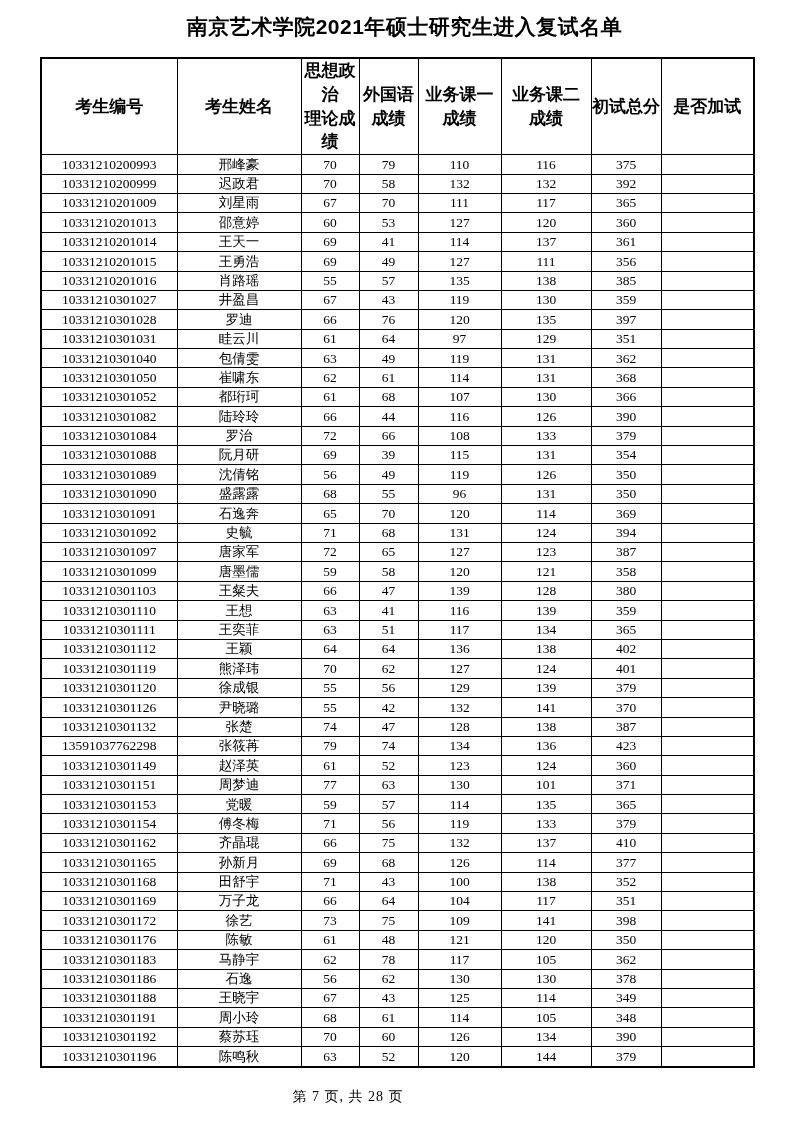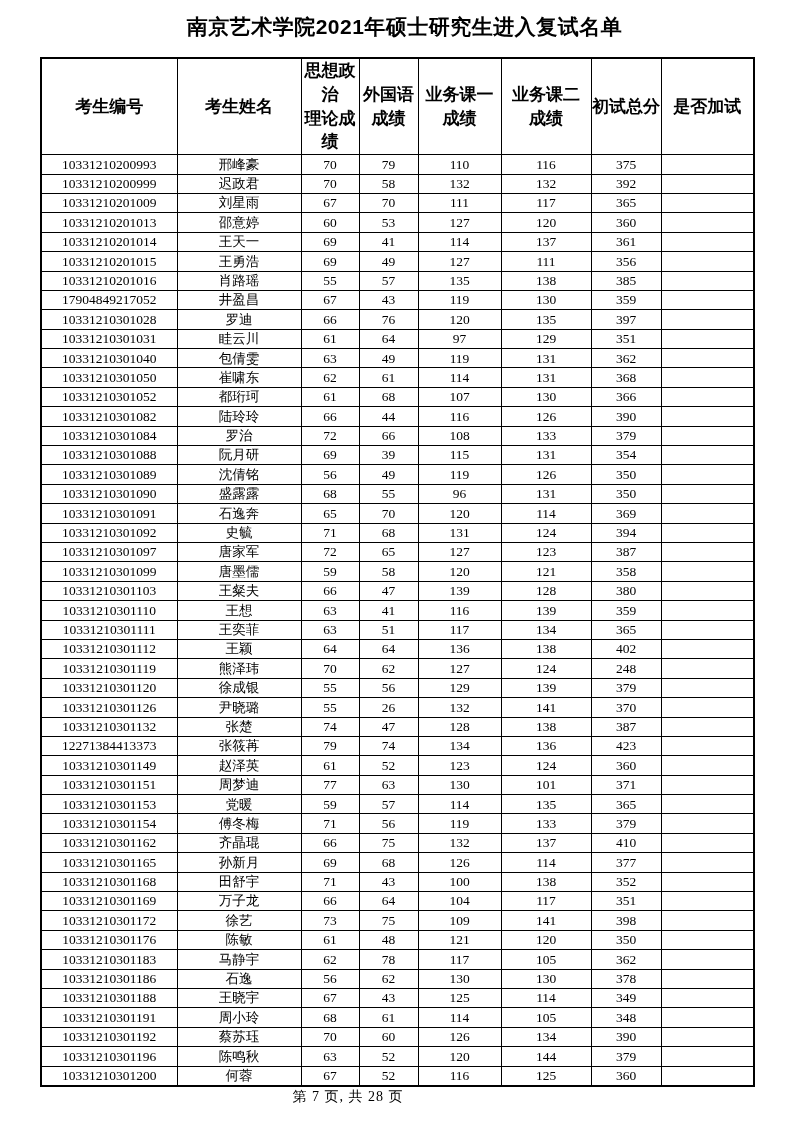--- a/index.html
+++ b/index.html
@@ -173,21 +173,21 @@
         <td>10331210201016</td>
         <td>肖路瑶</td>
         <td>55</td>
         <td>57</td>
         <td>135</td>
         <td>138</td>
         <td>385</td>
         <td></td>
       </tr>
       <tr>
-        <td>17904849217052</td>
+        <td>10331210301027</td>
         <td>井盈昌</td>
         <td>67</td>
         <td>43</td>
         <td>119</td>
         <td>130</td>
         <td>359</td>
         <td></td>
       </tr>
       <tr>
         <td>10331210301028</td>
@@ -369,55 +369,55 @@
         <td>402</td>
         <td></td>
       </tr>
       <tr>
         <td>10331210301119</td>
         <td>熊泽玮</td>
         <td>70</td>
         <td>62</td>
         <td>127</td>
         <td>124</td>
-        <td>248</td>
+        <td>401</td>
         <td></td>
       </tr>
       <tr>
         <td>10331210301120</td>
         <td>徐成银</td>
         <td>55</td>
         <td>56</td>
         <td>129</td>
         <td>139</td>
         <td>379</td>
         <td></td>
       </tr>
       <tr>
         <td>10331210301126</td>
         <td>尹晓璐</td>
         <td>55</td>
-        <td>26</td>
+        <td>42</td>
         <td>132</td>
         <td>141</td>
         <td>370</td>
         <td></td>
       </tr>
       <tr>
         <td>10331210301132</td>
         <td>张楚</td>
         <td>74</td>
         <td>47</td>
         <td>128</td>
         <td>138</td>
         <td>387</td>
         <td></td>
       </tr>
       <tr>
-        <td>12271384413373</td>
+        <td>13591037762298</td>
         <td>张筱苒</td>
         <td>79</td>
         <td>74</td>
         <td>134</td>
         <td>136</td>
         <td>423</td>
         <td></td>
       </tr>
       <tr>
         <td>10331210301149</td>
@@ -572,26 +572,16 @@
       <tr>
         <td>10331210301196</td>
         <td>陈鸣秋</td>
         <td>63</td>
         <td>52</td>
         <td>120</td>
         <td>144</td>
         <td>379</td>
         <td></td>
       </tr>
-      <tr>
-        <td>10331210301200</td>
-        <td>何蓉</td>
-        <td>67</td>
-        <td>52</td>
-        <td>116</td>
-        <td>125</td>
-        <td>360</td>
-        <td></td>
-      </tr>
     </tbody>
 </table>
 
 <div class="page-footer">第 7 页, 共 28 页</div>
 
 </body></html>

